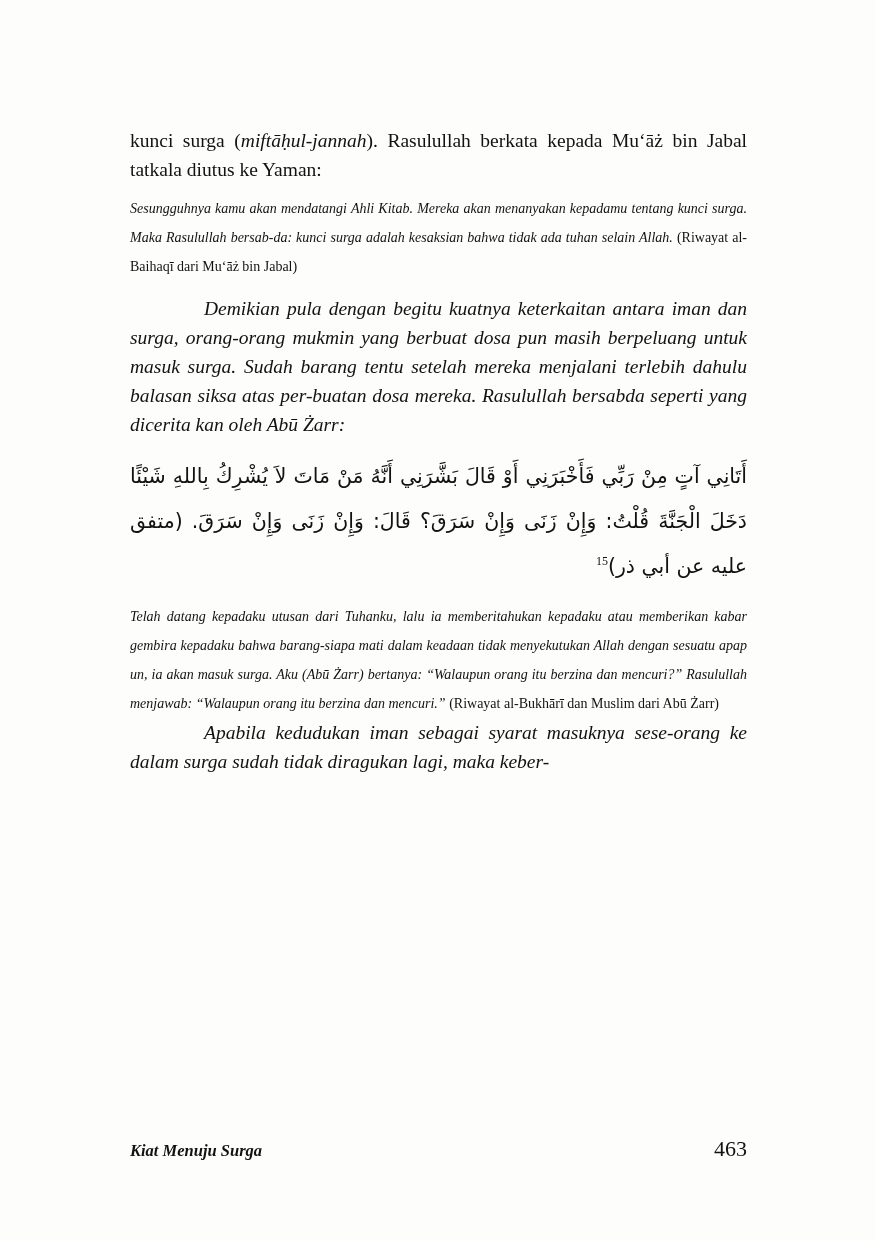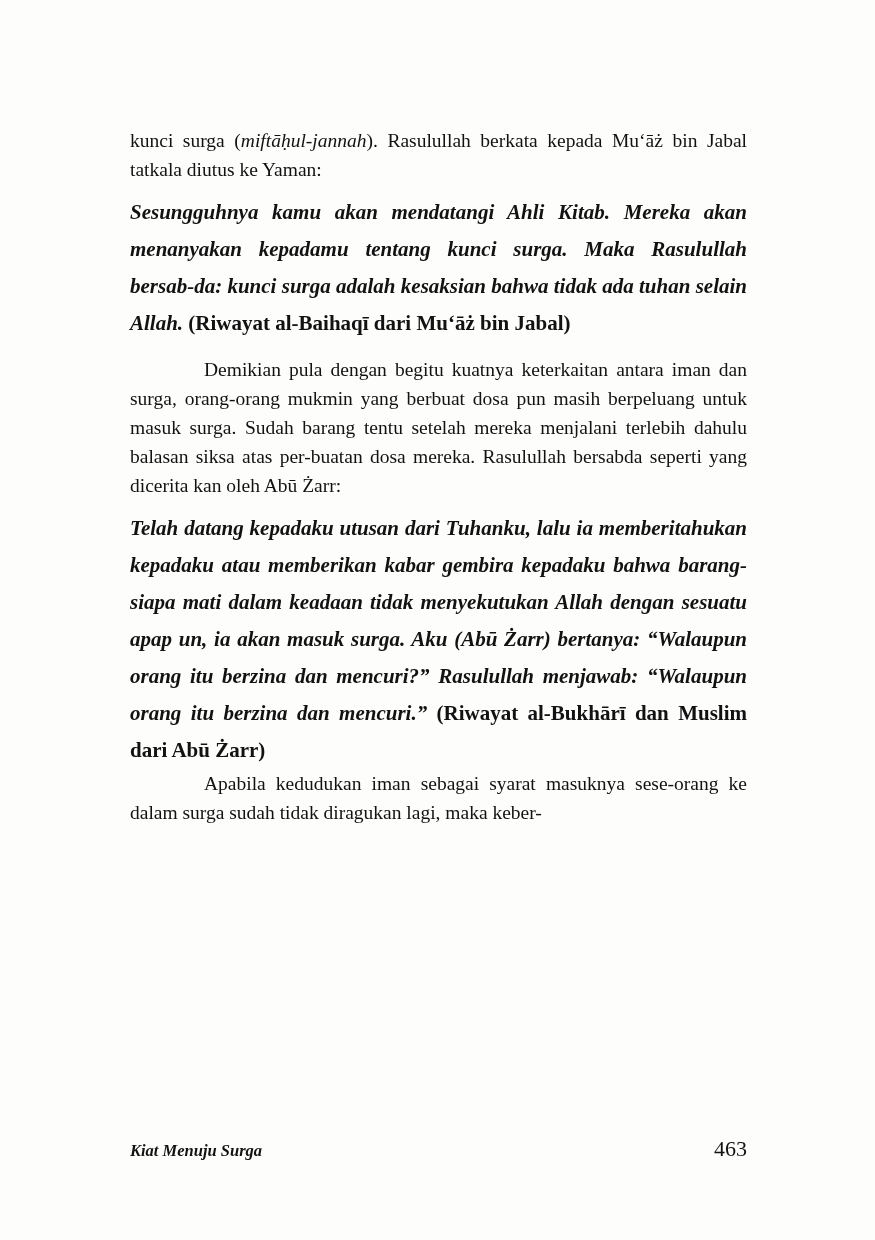--- a/index.html
+++ b/index.html
@@ -20,43 +20,42 @@
     left: 130px;
     top: 126px;
     width: 617px;
   }
   .para {
     margin: 0;
     font-size: 19.5px;
     line-height: 29px;
     text-align: justify;
   }
-  .para.indent { text-indent: 74px; }
+  .para.indent { text-indent: 74px; font-style: italic; }
   .para .term { font-style: italic; }
   .arabic {
     direction: rtl;
     unicode-bidi: embed;
     font-family: "DejaVu Sans", sans-serif;
     font-size: 20.5px;
     line-height: 45px;
     text-align: justify;
     margin: 15px 0 13px 0;
   }
   .arabic sup {
     font-size: 12px;
     line-height: 0;
     vertical-align: super;
     font-family: "Liberation Serif", serif;
   }
   .trans {
     margin: 10px 0 0 0;
-    font-size: 21px;
-    line-height: 37px;
+    font-size: 14px;
+    line-height: 29px;
     text-align: justify;
-    font-weight: bold;
   }
   .trans .italic-part { font-style: italic; }
   .trans .attribution { font-style: normal; }
   .heading {
     margin: 25px 0 9px 0;
     font-size: 20px;
     font-weight: bold;
     line-height: 26px;
   }
   .heading .heading-label { display: inline-block; margin-right: 13px; }
@@ -86,20 +85,21 @@
 <div class="page">
   <div class="content">
 
     <p class="para"><span>kunci surga (</span><span class="term">miftāḥul-jannah</span><span>). Rasulullah berkata kepada Muʻāż bin Jabal tatkala diutus ke Yaman:</span></p>
 
 
     <p class="trans"><span class="italic-part">Sesungguhnya kamu akan mendatangi Ahli Kitab. Mereka akan menanyakan kepadamu tentang kunci surga. Maka Rasulullah bersab-da: kunci surga adalah kesaksian bahwa tidak ada tuhan selain Allah.</span> <span class="attribution">(Riwayat al-Baihaqī dari Muʻāż bin Jabal)</span></p>
 
     <p class="para indent spacer-body">Demikian pula dengan begitu kuatnya keterkaitan antara iman dan surga, orang-orang mukmin yang berbuat dosa pun masih berpeluang untuk masuk surga. Sudah barang tentu setelah mereka menjalani terlebih dahulu balasan siksa atas per-buatan dosa mereka. Rasulullah bersabda seperti yang dicerita kan oleh Abū Żarr:</p>
 
+    <div class="arabic" dir="rtl" lang="ar"><span>أَتَانِي آتٍ مِنْ رَبِّي فَأَخْبَرَنِي أَوْ قَالَ بَشَّرَنِي أَنَّهُ مَنْ مَاتَ لاَ يُشْرِكُ بِاللهِ شَيْئًا دَخَلَ الْجَنَّةَ قُلْتُ: وَإِنْ زَنَى وَإِنْ سَرَقَ؟ قَالَ: وَإِنْ زَنَى وَإِنْ سَرَقَ. (متفق عليه عن أبي ذر)</span><sup>15</sup></div>
 
     <p class="trans"><span class="italic-part">Telah datang kepadaku utusan dari Tuhanku, lalu ia memberitahukan kepadaku atau memberikan kabar gembira kepadaku bahwa barang-siapa mati dalam keadaan tidak menyekutukan Allah dengan sesuatu apap un, ia akan masuk surga. Aku (Abū Żarr) bertanya: “Walaupun orang itu berzina dan mencuri?” Rasulullah menjawab: “Walaupun orang itu berzina dan mencuri.”</span> <span class="attribution">(Riwayat al-Bukhārī dan Muslim dari Abū Żarr)</span></p>
 
 
     <p class="para indent">Apabila kedudukan iman sebagai syarat masuknya sese-orang ke dalam surga sudah tidak diragukan lagi, maka keber-</p>
 
   </div>
 
   <div class="footer">
     <span class="book-title">Kiat Menuju Surga</span>

